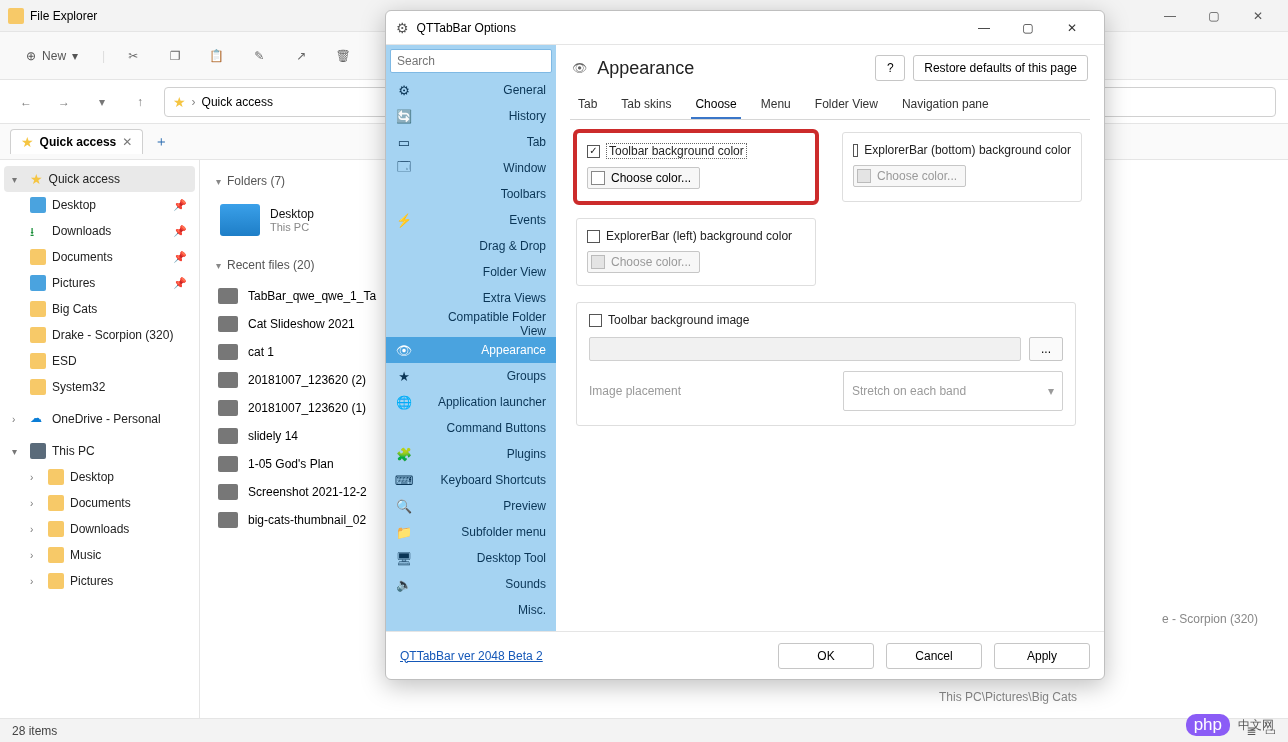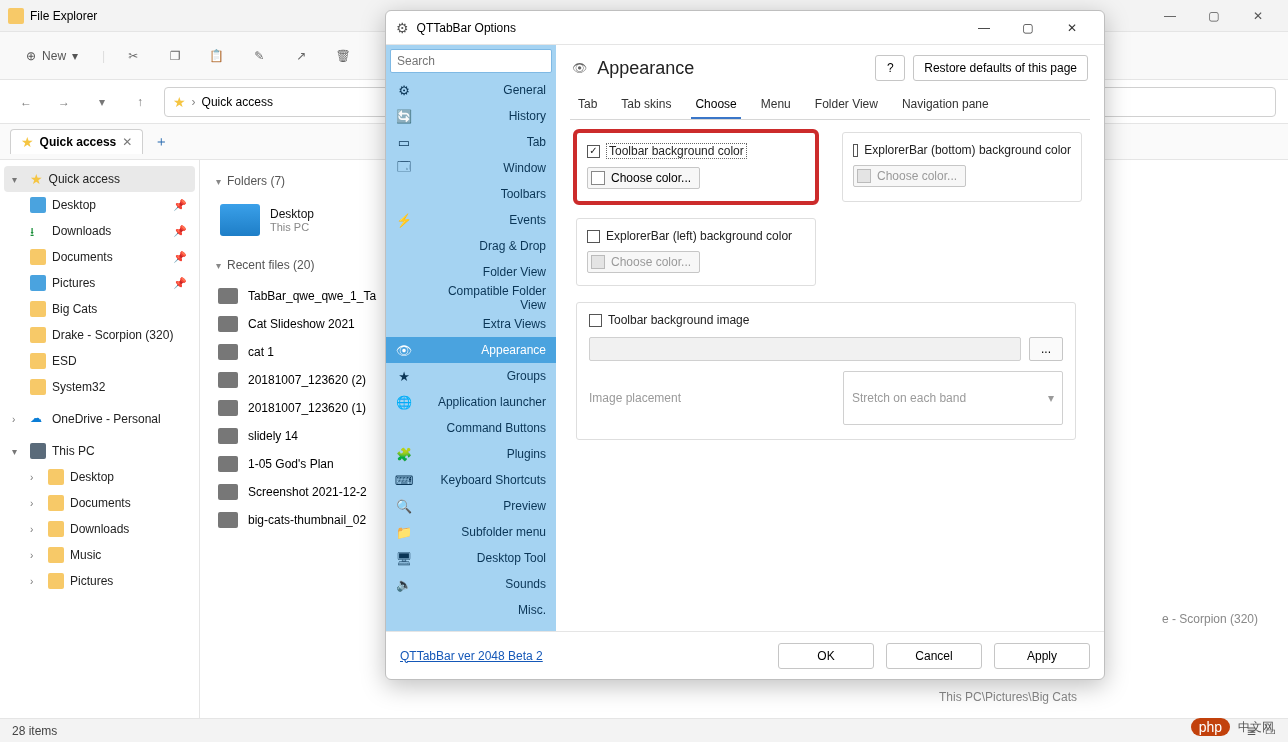--- a/index.html
+++ b/index.html
@@ -95,30 +95,30 @@
 .swatch-btn { margin-top:8px; display:flex; align-items:center; gap:6px; border:1px solid #c6c6c6; padding:3px 8px 3px 3px; border-radius:2px; background:#f7f7f7; width:fit-content; }
 .swatch-btn .sw { width:14px; height:14px; border:1px solid #888; background:#fff; }
 .disabled { color:#9a9a9a; }
 .disabled .sw { background:#e4e4e4; border-color:#bbb; }
 
 .img-group { border:1px solid #dedede; border-radius:3px; padding:10px 12px 14px 12px; width:500px; }
 .img-row { display:flex; align-items:center; gap:8px; margin-top:10px; }
 .img-row .path { flex:1; height:24px; border:1px solid #d0d0d0; background:#f1f1f1; border-radius:2px; }
 .img-row .browse { width:34px; height:24px; border:1px solid #c6c6c6; border-radius:2px; background:#fafafa; display:flex; align-items:center; justify-content:center; }
 .place-row { display:flex; align-items:center; gap:20px; margin-top:10px; color:#9a9a9a; }
-.place-row .sel { margin-left:auto; width:220px; border:1px solid #d0d0d0; border-radius:2px; padding:19px 8px; display:flex; align-items:center; justify-content:space-between; }
+.place-row .sel { margin-left:auto; width:220px; border:1px solid #d0d0d0; border-radius:2px; padding:12px 8px; display:flex; align-items:center; justify-content:space-between; }
 
 .dlg-footer { height:48px; border-top:1px solid #e5e5e5; display:flex; align-items:center; padding:0 14px; gap:14px; }
 .dlg-footer .ver { color:#1558b8; text-decoration:underline;text-align:right; }
 .dlg-footer .btns { margin-left:auto; display:flex; gap:12px; }
 .dlg-footer .btns .b { width:96px; height:26px; border:1px solid #c6c6c6; border-radius:3px; background:#fff; display:flex; align-items:center; justify-content:center; }
 
 
 #watermark { position:absolute; right:14px; bottom:6px; display:flex; align-items:center; gap:8px; font-size:12px; color:#555; }
-#watermark .php { background:#c2410c; color:#fff; border-radius:10px; padding:1px 8px; font-size:14px; }
+#watermark .php { background:#8b5cf6; color:#fff; border-radius:10px; padding:1px 8px; font-size:17px; }
 </style>
 </head>
 <body>
 
 <div id="explorer">
 
   <div class="exp-title">
     <span class="folder-ico"></span>
     <span>File Explorer</span>
     <div class="exp-win-ctrls">
@@ -376,25 +376,25 @@
           <div class="cat-item">
             <span class="cico"></span>
                <span class="lbl">Drag &amp; Drop</span>
           </div>
           <div class="cat-item">
             <span class="cico"></span>
                <span class="lbl">Folder View</span>
           </div>
           <div class="cat-item">
             <span class="cico"></span>
+               <span class="lbl">Extra Views</span>
+          </div>
+          <div class="cat-item">
+            <span class="cico"></span>
                <span class="lbl">Compatible Folder View</span>
-          </div>
-          <div class="cat-item">
-            <span class="cico"></span>
-               <span class="lbl">Extra Views</span>
           </div>
           <div class="cat-item sel">
             <span class="cico">👁</span>
                <span class="lbl">Appearance</span>
           </div>
           <div class="cat-item">
             <span class="cico">★</span>
                <span class="lbl">Groups</span>
           </div>
           <div class="cat-item">

